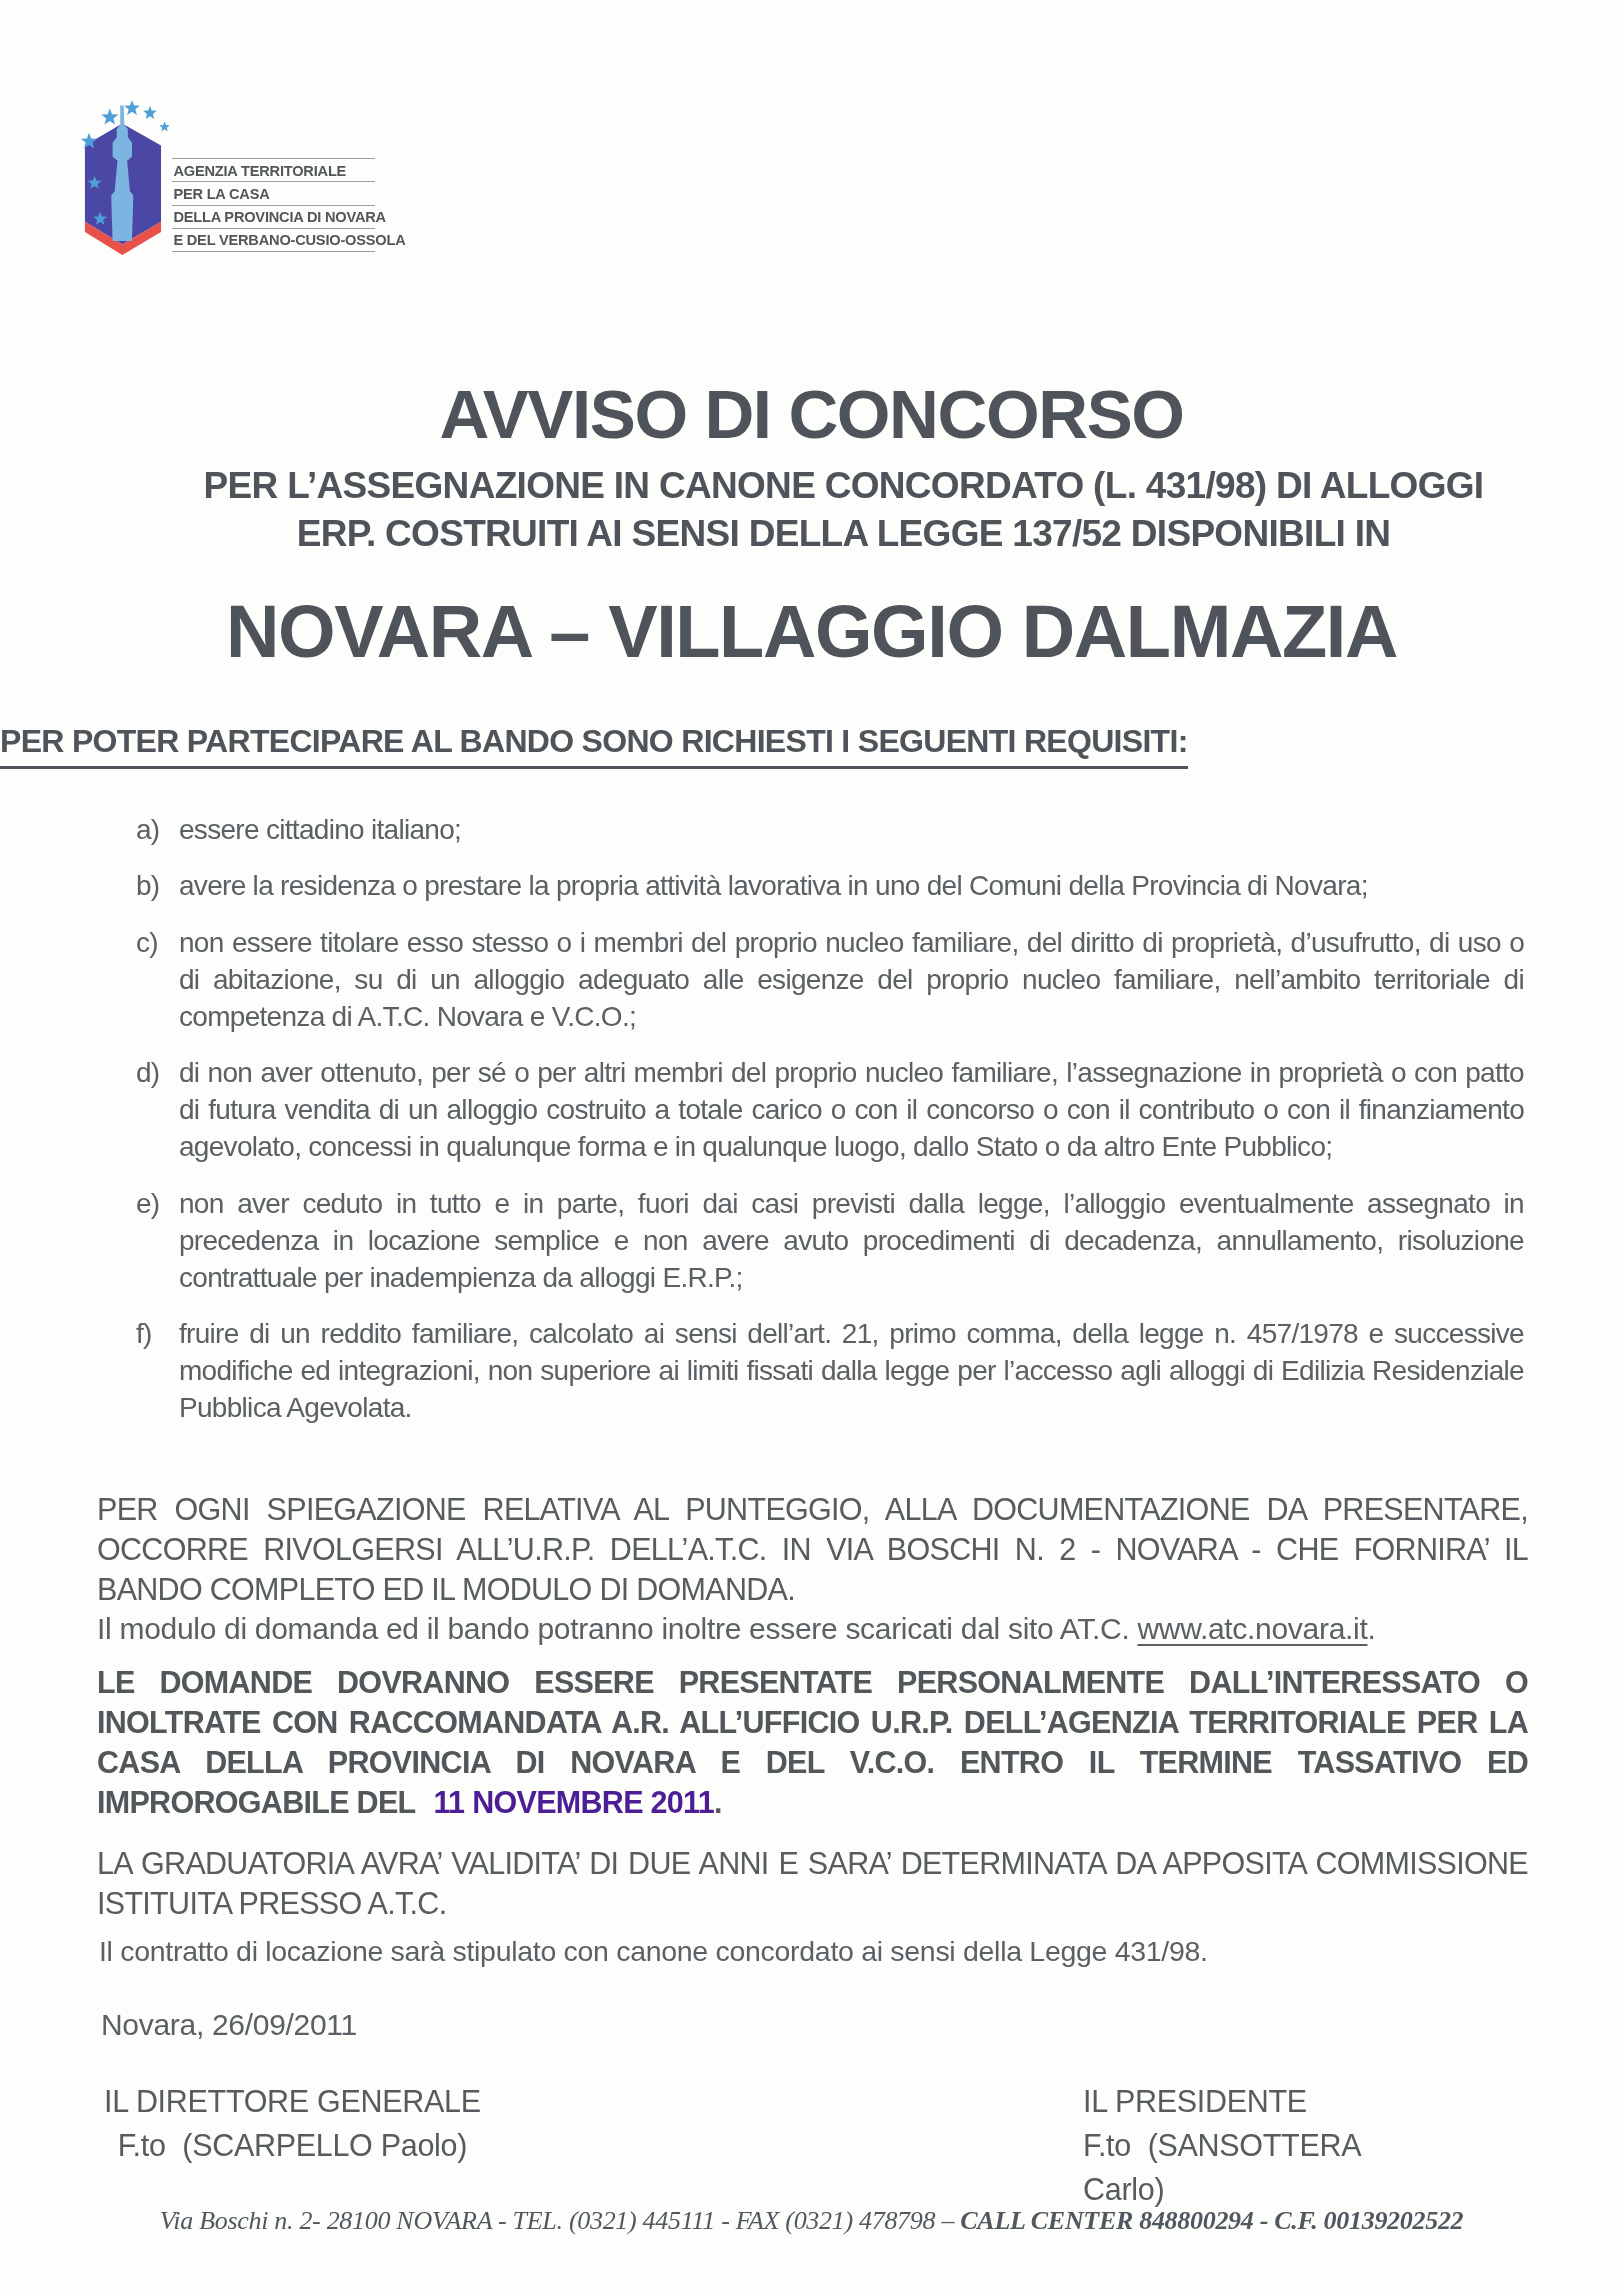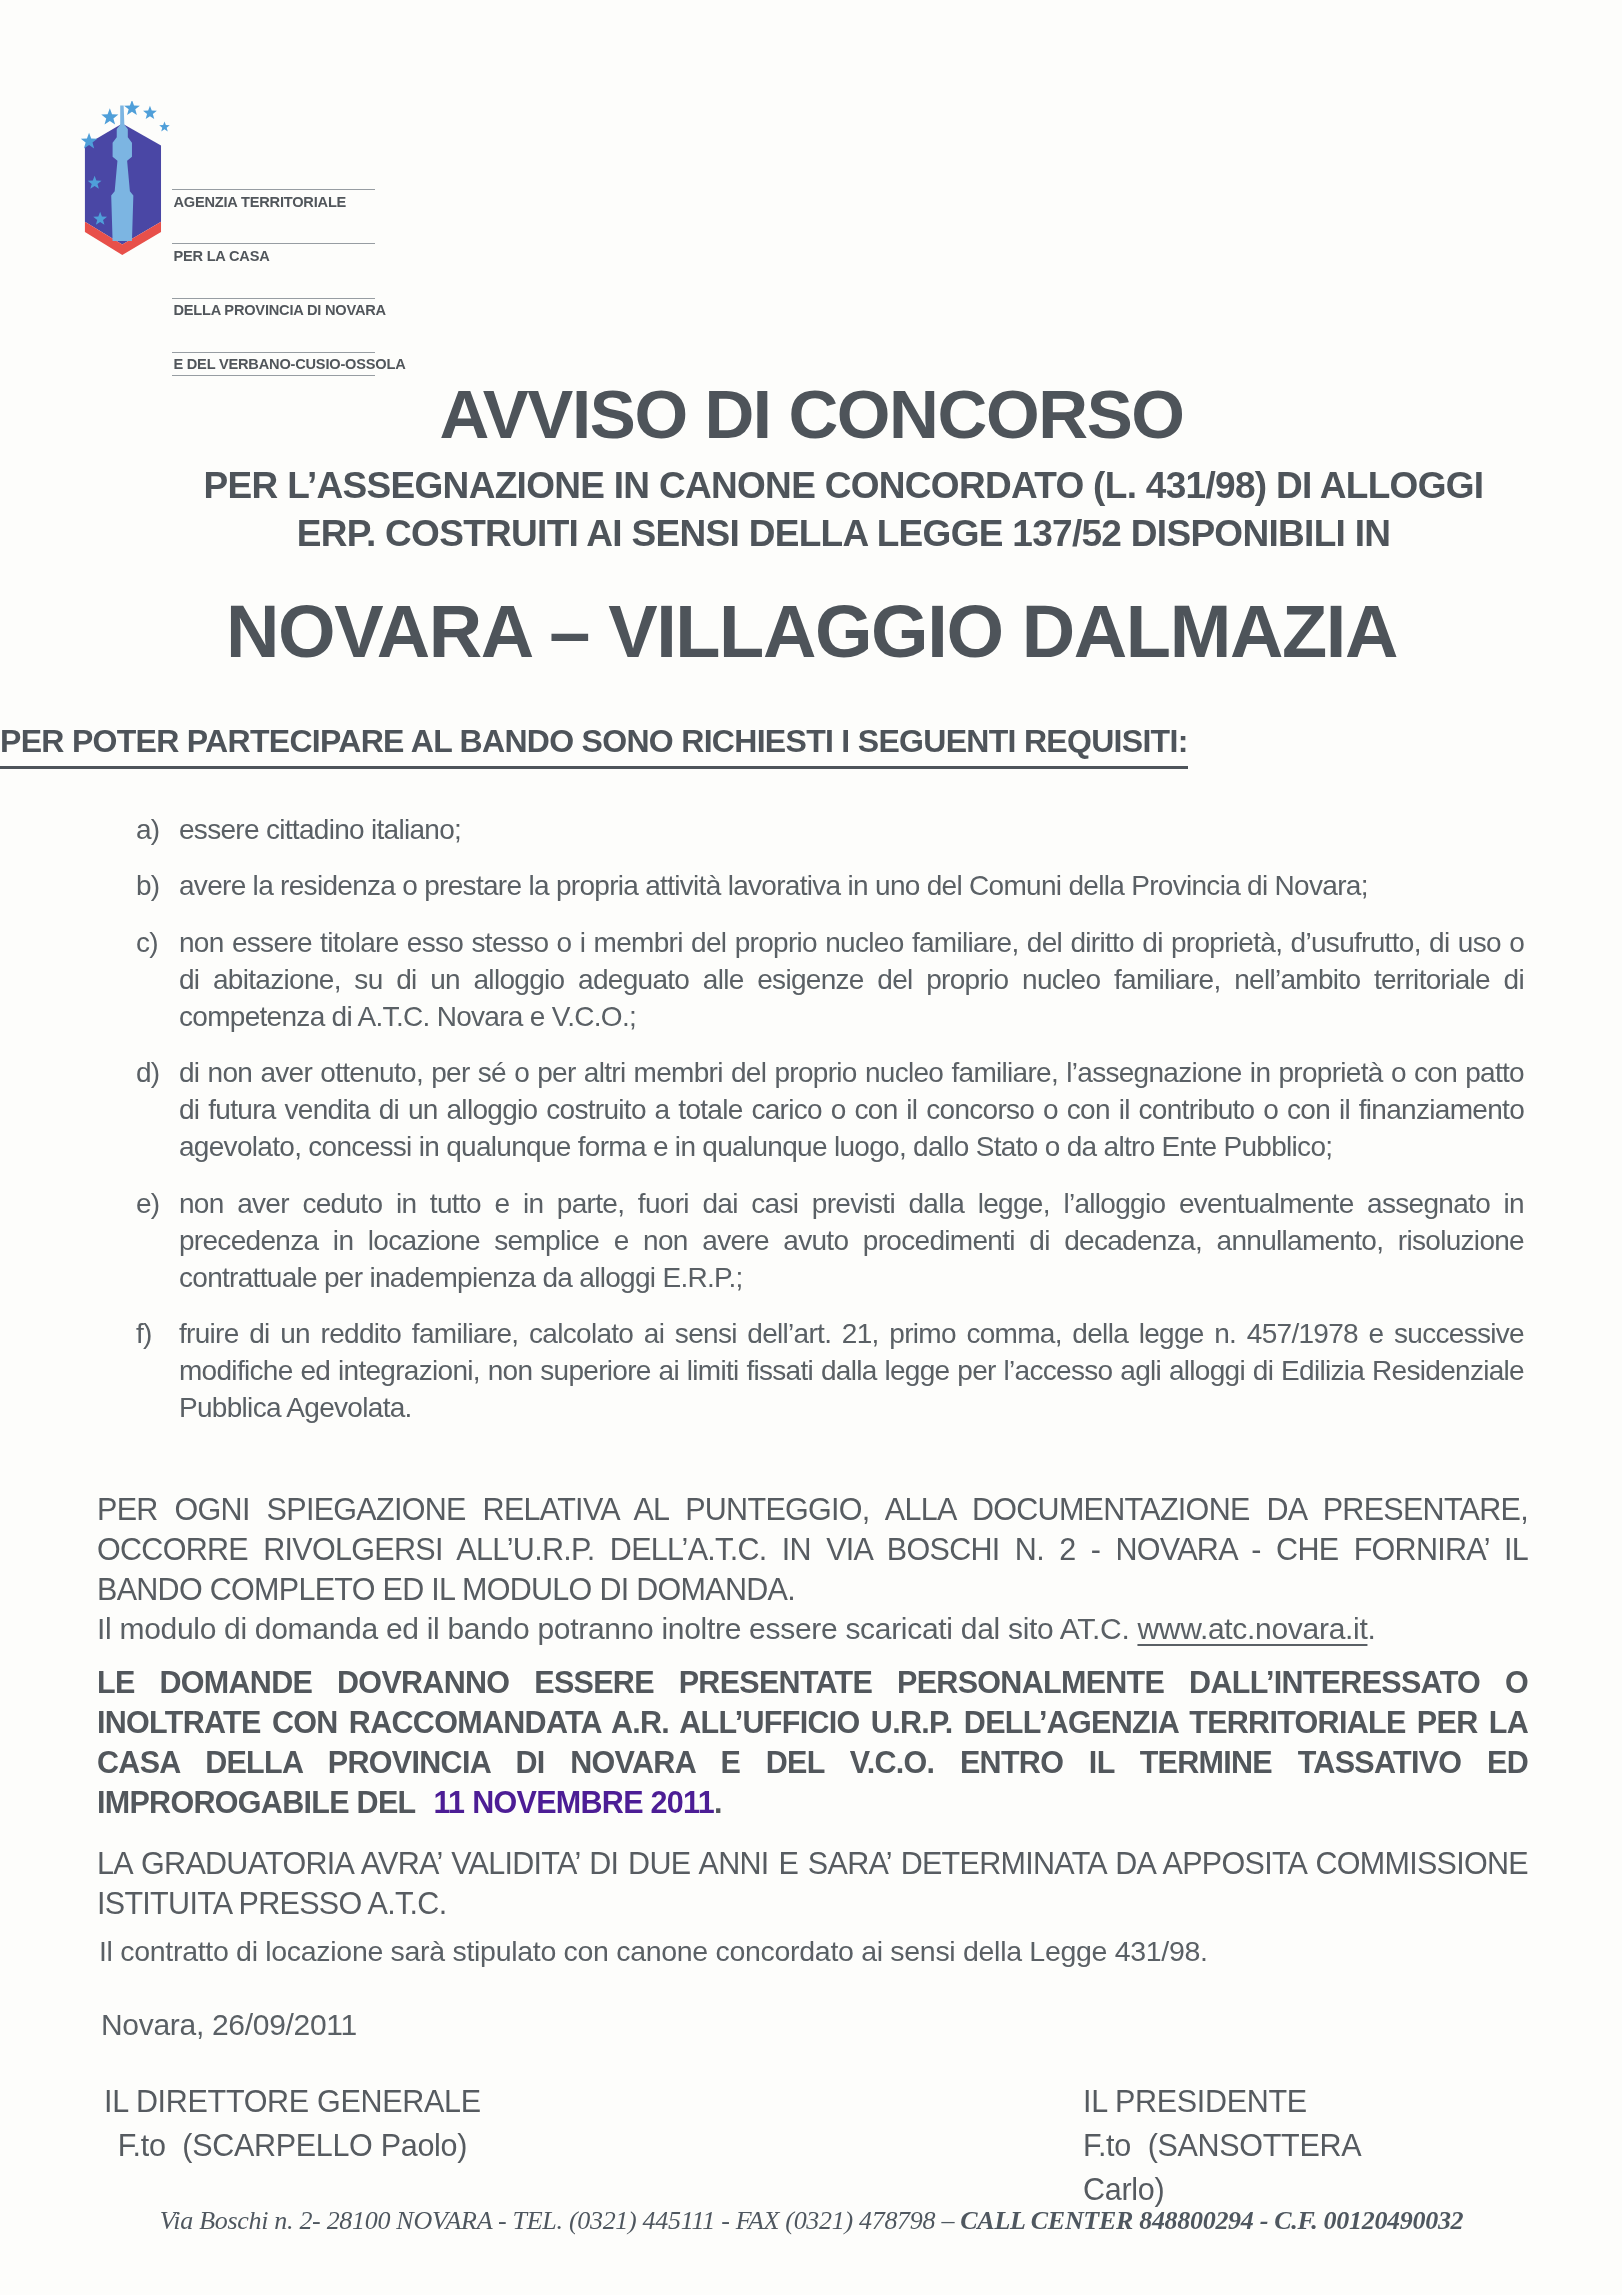--- a/index.html
+++ b/index.html
@@ -10,21 +10,21 @@
   }
   
   .logo-graphic{position:absolute;left:78px;top:101px;width:119px;height:157px;}
   .logo-text{
     position:absolute;left:172px;top:158px;width:203px;
     border-bottom:1.4px solid #979da2;
   }
   .org-line{
     border-top:1.4px solid #979da2;
     font-size:14.6px;font-weight:bold;color:#51565b;letter-spacing:-0.2px;
-    padding:3.5px 0 2.8px 1.4px;white-space:nowrap;margin-top:31px;
+    padding:3.5px 0 2.8px 1.4px;white-space:nowrap;
   }
   
   .title{
     position:absolute;top:375px;left:0;width:100%;text-align:center;
     font-size:69px;font-weight:bold;letter-spacing:-1.4px;color:#4e545a;
   }
   .subtitle{
     position:absolute;top:462px;left:0;width:100%;text-align:center;
     font-size:37px;font-weight:bold;letter-spacing:-0.7px;line-height:48px;color:#4e545a;padding-left:32px;
   }
@@ -180,17 +180,17 @@
     </div>
   </div>
   <div class="sig sig-right">
     <div>IL PRESIDENTE</div>
     <div>
       <span class="fto">F.to</span><span>(SANSOTTERA Carlo)</span>
     </div>
   </div>
 
   <div class="footer">
-    <span>Via Boschi n. 2- 28100  NOVARA  - TEL. (0321)  445111  - FAX  (0321)  478798 – </span><b>CALL CENTER 848800294</b><b> - C.F. 00120490032</b>
+    <span>Via Boschi n. 2- 28100  NOVARA  - TEL. (0321)  445111  - FAX  (0321)  478798 – </span><b>CALL CENTER 848800294</b><b> - C.F. 00139202522</b>
   </div>
 
 </div>
 
 
 </body></html>

